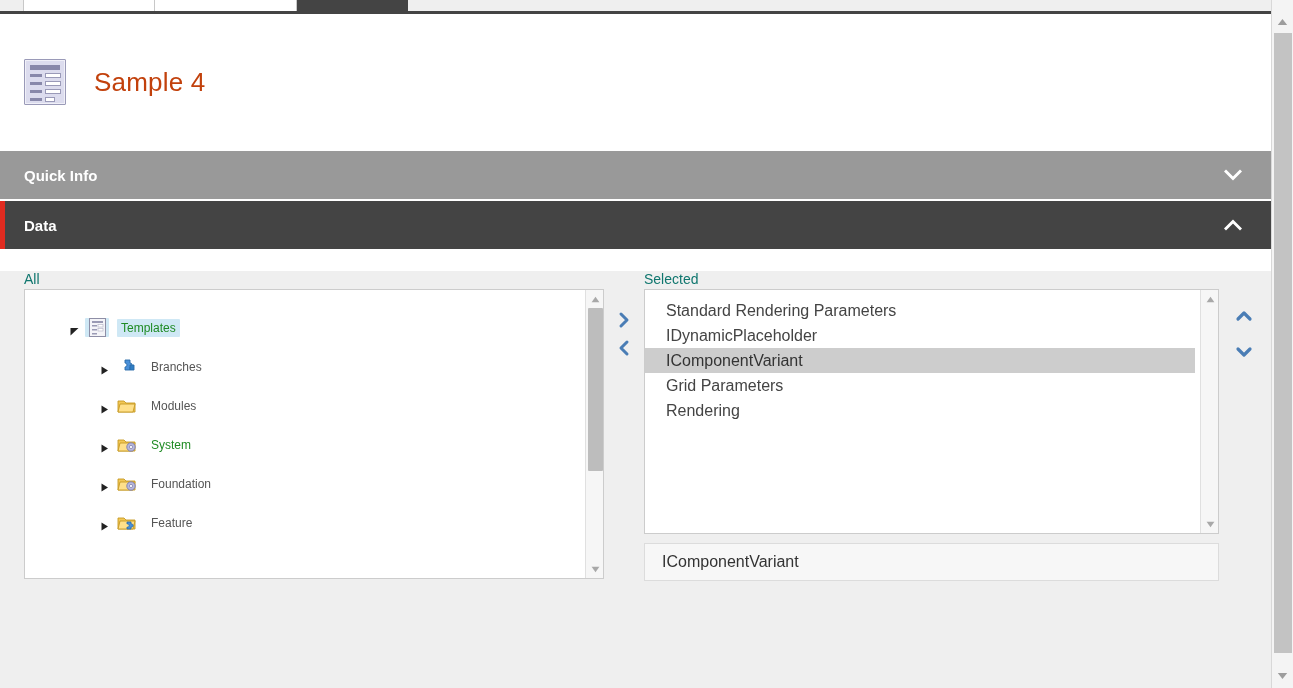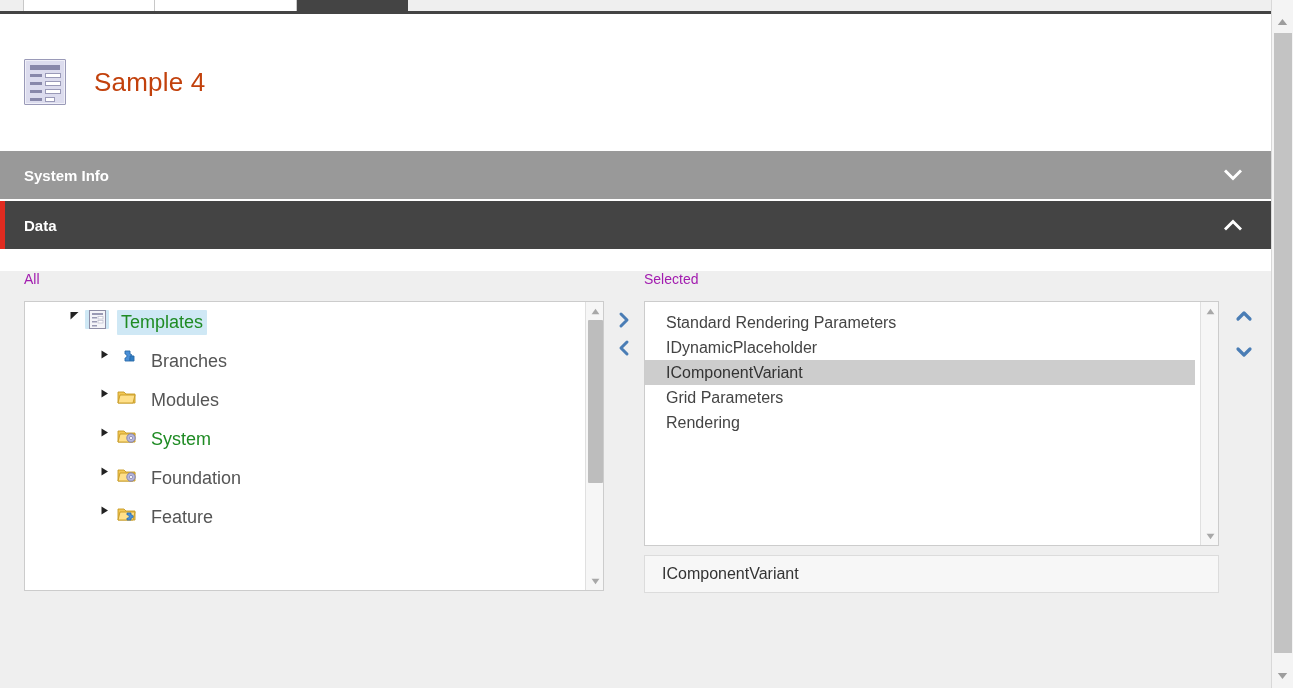--- a/index.html
+++ b/index.html
@@ -132,45 +132,45 @@
   .picker {
     position: relative;
     margin-top: 22px;
     padding-left: 24px;
     display: flex;
     align-items: flex-start;
   }
 
   .col-label {
     font-size: 14px;
-    color: #a21caf;
-    margin-bottom: 12px;
+    color: #0f766e;
+    margin-bottom: 0;
     height: 18px;
   }
 
   
   .tree-col { width: 580px; }
   .tree-box {
     width: 580px; height: 290px;
     background: #ffffff;
     border: 1px solid #cccccc;
     position: relative;
     overflow: hidden;
   }
   .tree-inner {
     position: absolute; left: 0; top: 0;
     width: 560px; height: 290px;
     padding: 8px 0 0 0;
     overflow: hidden;
   }
   .tree-row {
     display: flex;
-    align-items: flex-start;
+    align-items: flex-end;
     height: 39px;
-    font-size: 18px;
+    font-size: 12px;
     color: #555555;
     cursor: pointer;
     white-space: nowrap;
   }
   .tree-row .twisty {
     width: 22px; flex: 0 0 22px;
     display: flex; align-items: center; justify-content: center;
   }
   .tree-row .tico {
     width: 24px; flex: 0 0 24px;
@@ -313,21 +313,21 @@
       <div class="fld" style="top:21px;"></div>
       <div class="lbl" style="top:30px;"></div>
       <div class="fld" style="top:29px;"></div>
       <div class="lbl" style="top:38px;"></div>
       <div class="fld" style="top:37px; width:10px;"></div>
     </div>
     <div class="item-title">Sample 4</div>
   </div>
 
   <div class="section-bar quickinfo">
-    <span>System Info</span>
+    <span>Quick Info</span>
     <span class="section-chevron">
       <svg width="18" height="12" viewBox="0 0 18 12" aria-hidden="true">
         <path d="M2 2.5 L9 9.5 L16 2.5" fill="none" stroke="#ffffff" stroke-width="3" stroke-linecap="square"></path>
       </svg>
     </span>
   </div>
 
   <div class="section-bar data">
     <span>Data</span>
     <span class="section-chevron">

